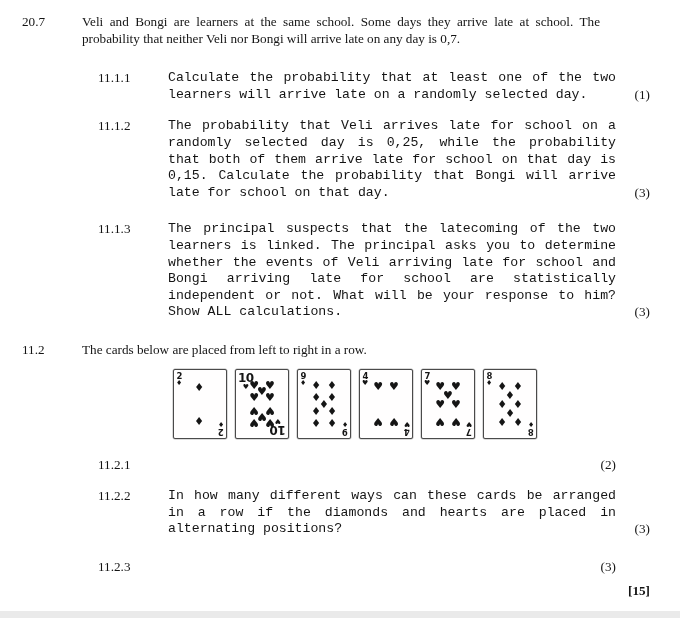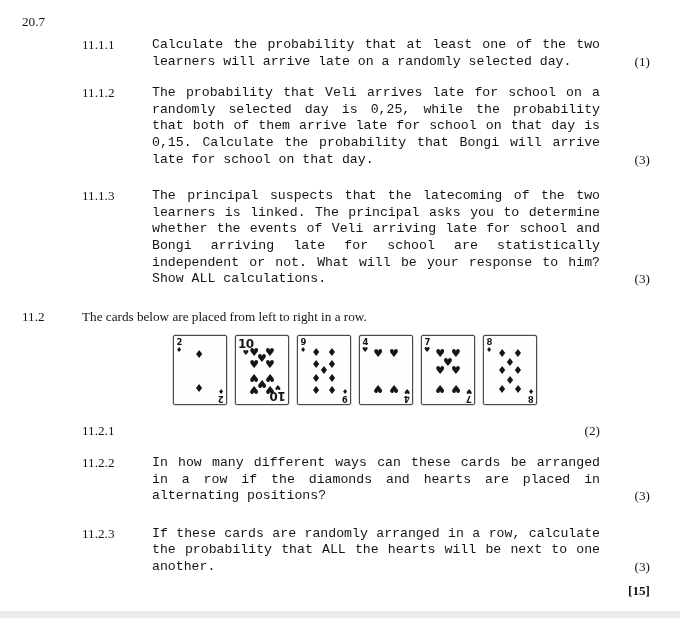--- a/index.html
+++ b/index.html
@@ -17,21 +17,21 @@
   .content{padding:14px 30px 0 22px;}
   .q-title{
     font-weight:bold;
     font-size:14.5px;
     letter-spacing:.2px;
     margin:0 0 25px 0;
   }
   .sec{display:grid;grid-template-columns:60px 1fr;}
   .sec-num{font-size:13.2px;}
   .sec-text{width:518px;text-align:justify;margin:0;}
-  .item{display:grid;grid-template-columns:70px 448px 1fr;}
+  .item{display:grid;grid-template-columns:70px 448px 1fr;margin-left:16px;}
   .item-num{}
   .item-text{text-align:justify;margin:0;font-family:Liberation Mono, monospace;}
   .marks{align-self:end;text-align:right;white-space:nowrap;}
   .total-row{text-align:right;font-weight:bold;margin-top:8px;}
   
   .cards-row{
     display:flex;gap:8px;
     margin:10px 0 0 91px; 
   }
   .card{
@@ -70,20 +70,21 @@
 </head>
 <body>
 
 <div class="page">
   <div class="content">
 
 
     <div class="sec">
       <div class="sec-num">20.7</div>
       <div>
+        <p class="sec-text">Veli and Bongi are learners at the same school. Some days they arrive late at school. The probability that neither Veli nor Bongi will arrive late on any day is 0,7.</p>
 
         <div class="item" style="margin-top:23px">
           <div class="item-num">11.1.1</div>
           <p class="item-text">Calculate the probability that at least one of the two learners will arrive late on a randomly selected day.</p>
           <div class="marks">(1)</div>
         </div>
 
         <div class="item" style="margin-top:15px">
           <div class="item-num">11.1.2</div>
           <p class="item-text">The probability that Veli arrives late for school on a randomly selected day is 0,25, while the probability that both of them arrive late for school on that day is 0,15. Calculate the probability that Bongi will arrive late for school on that day.</p>
@@ -224,21 +225,20 @@
         </div>
 
         <div class="item" style="margin-top:15px">
           <div class="item-num">11.2.2</div>
           <p class="item-text">In how many different ways can these cards be arranged in a row if the diamonds and hearts are placed in alternating positions?</p>
           <div class="marks">(3)</div>
         </div>
 
         <div class="item" style="margin-top:21px">
           <div class="item-num">11.2.3</div>
-          <p class="item-text">If these cards are randomly arranged in a row, calculate the probability that ALL the hearts will be next to one another.</p>
           <div class="marks">(3)</div>
         </div>
       </div>
     </div>
 
     <div class="total-row">[15]</div>
   </div>
 
   <div class="scan-edge"></div>
 </div>

